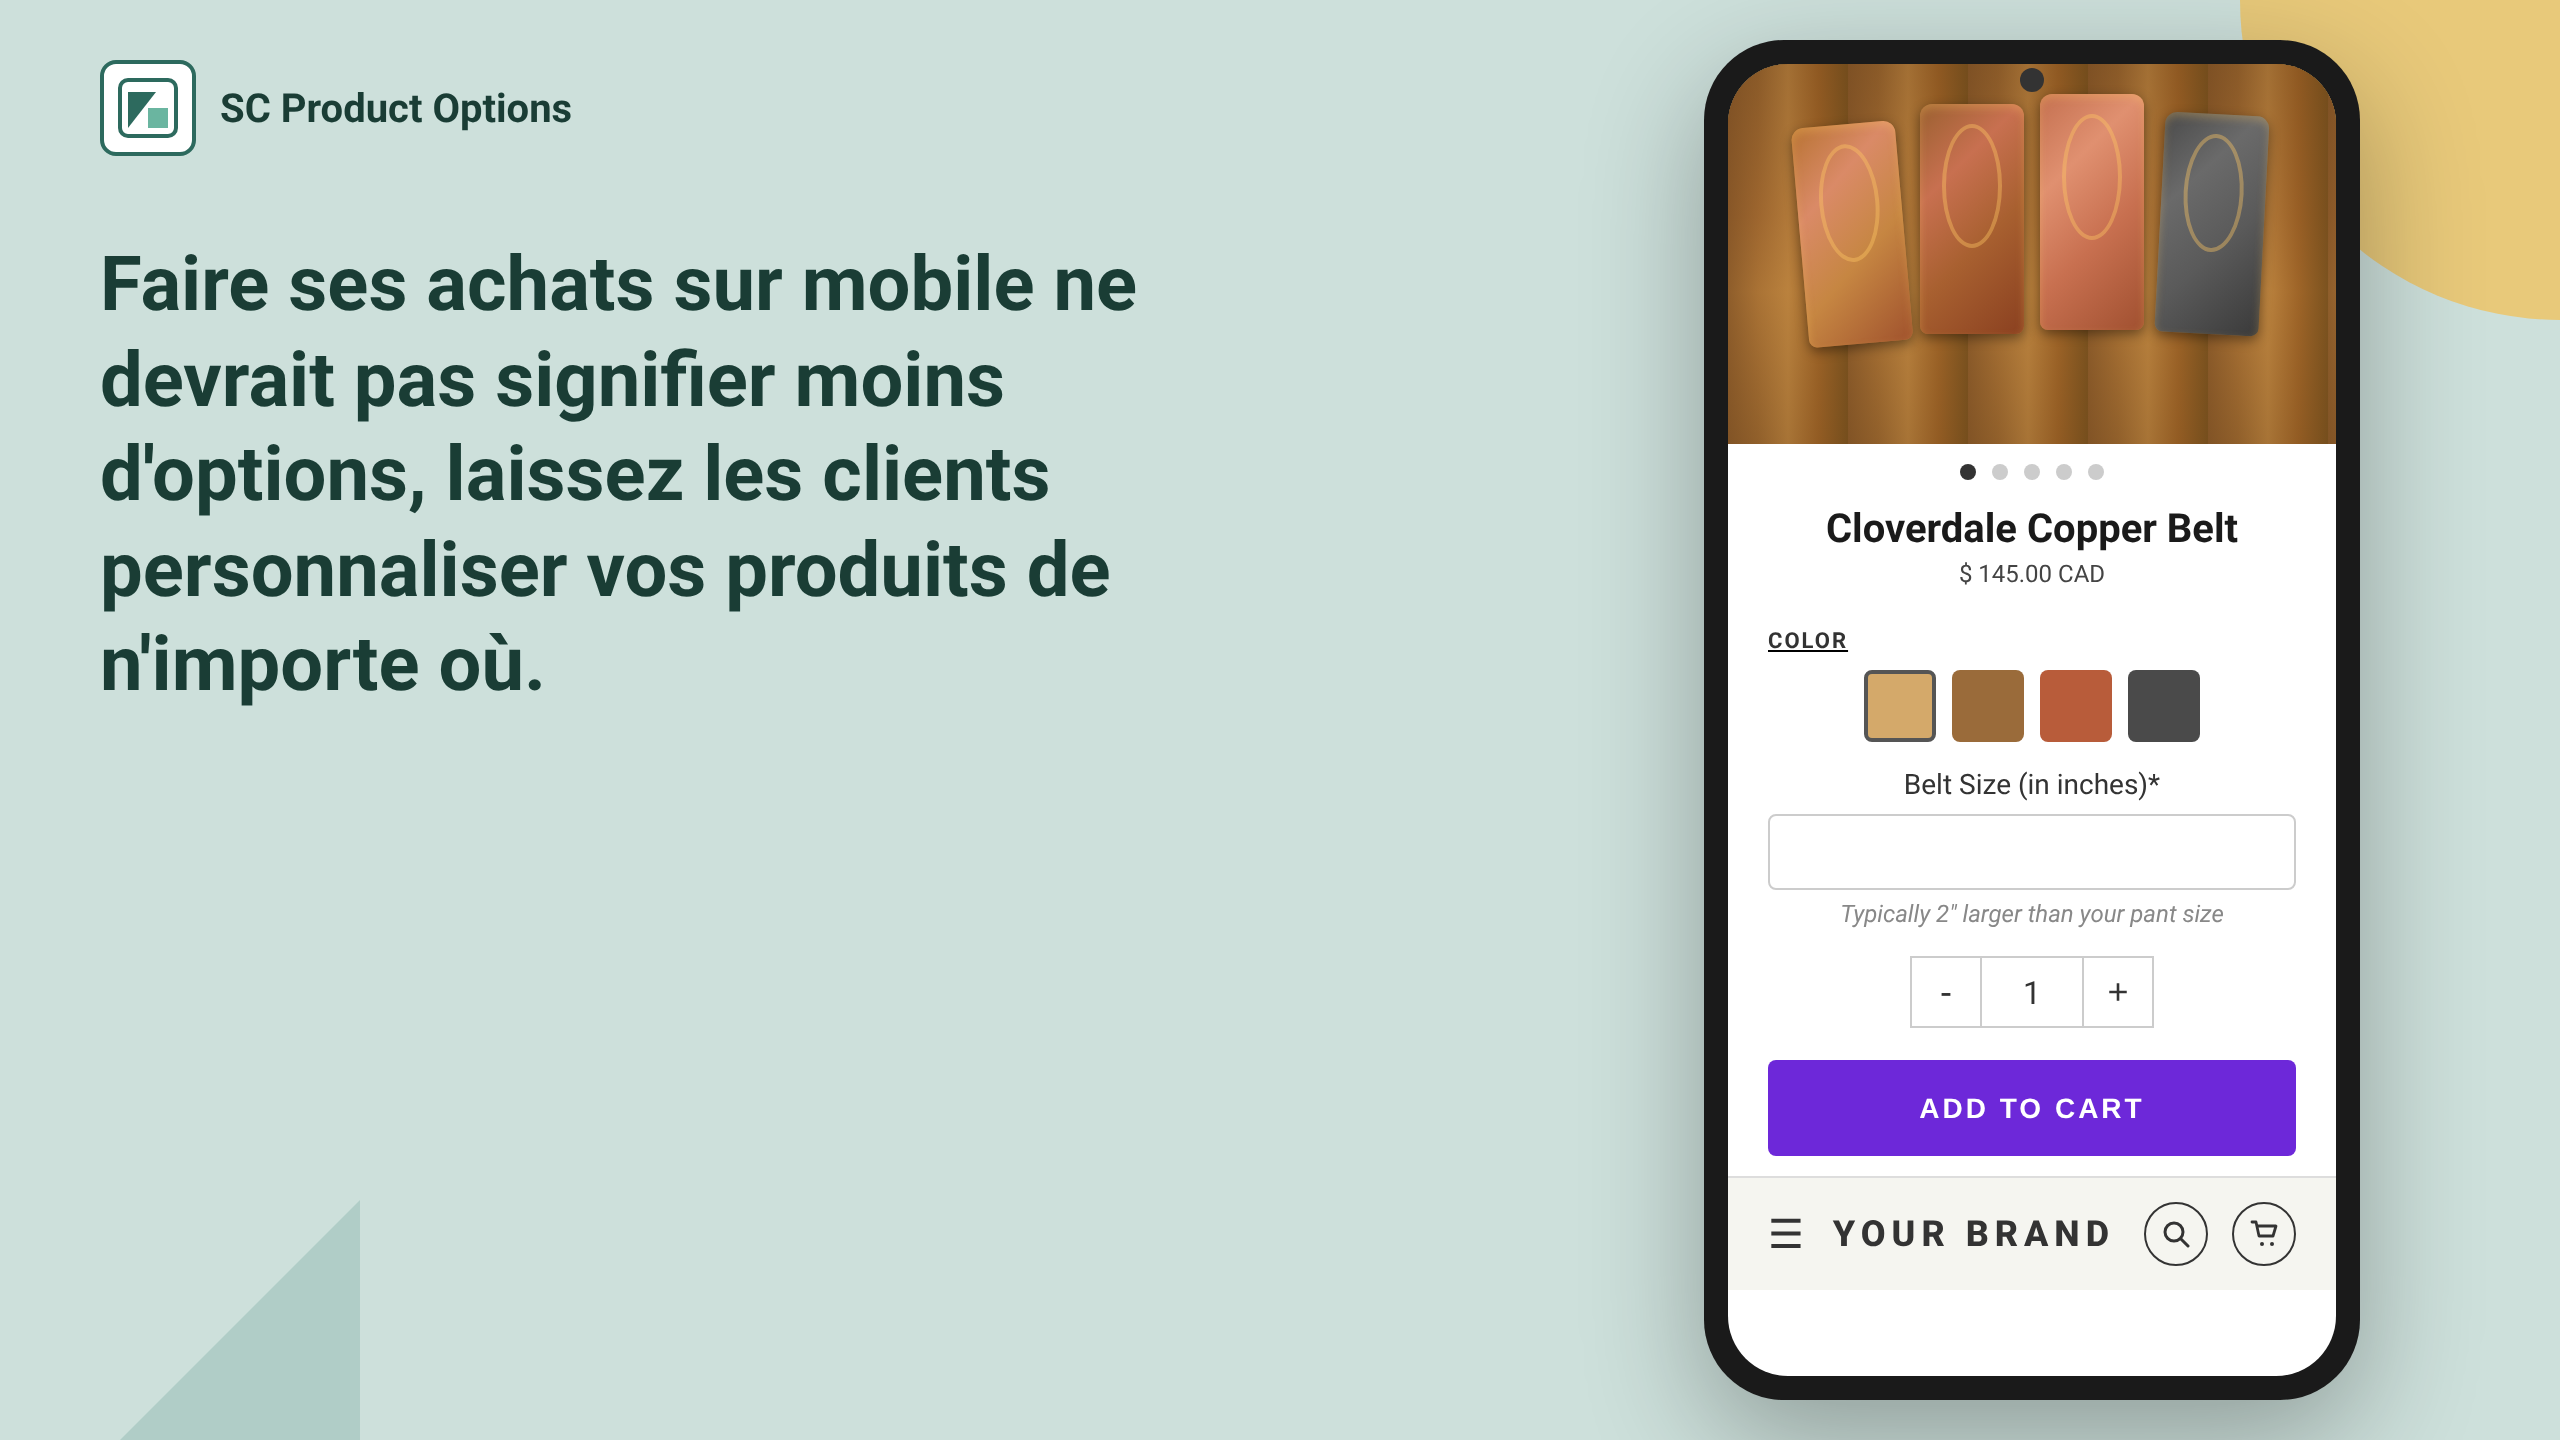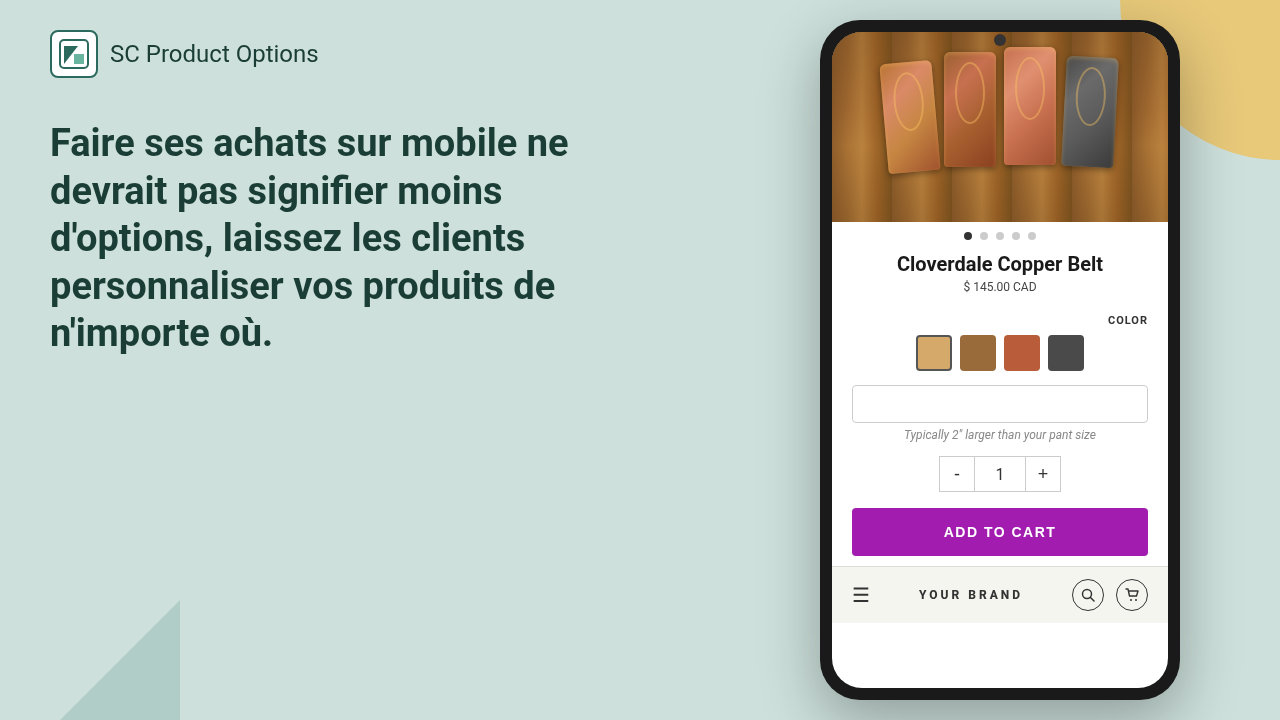--- a/index.html
+++ b/index.html
@@ -56,22 +56,22 @@
       justify-content: center;
       background: white;
     }
 
     .logo-box svg {
       width: 32px;
       height: 32px;
     }
 
     .brand-name {
-      font-size: 24px;
-      font-weight: 400;
+      font-size: 20px;
+      font-weight: 700;
       color: #1a3d35;
     }
 
     
     .hero-text {
       position: absolute;
       top: 120px;
       left: 50px;
       width: 620px;
     }
@@ -81,21 +81,21 @@
       font-weight: 700;
       color: #1a3d35;
       line-height: 1.25;
     }
 
     
     .phone-wrapper {
       position: absolute;
       top: 20px;
       right: 100px;
-      width: 360px;
+      width: 328px;
       height: 680px;
     }
 
     .phone-frame {
       width: 100%;
       height: 100%;
       background: #1a1a1a;
       border-radius: 40px;
       padding: 12px;
       box-shadow: 0 20px 60px rgba(0,0,0,0.3);
@@ -219,22 +219,23 @@
 
     .product-price {
       font-size: 12px;
       color: #444;
       margin-bottom: 10px;
     }
 
     
     .color-section {
       padding: 0 20px 8px;
-      text-align: right;
-      flex-shrink: 0;
+      text-align: left;
+      flex-shrink: 0;
+      text-decoration: underline;
     }
 
     .section-label {
       font-size: 11px;
       font-weight: 700;
       letter-spacing: 1px;
       color: #333;
       margin-bottom: 8px;
       text-transform: uppercase;
     }
@@ -338,21 +339,21 @@
     }
 
     
     .add-to-cart-section {
       padding: 8px 20px 10px;
       flex-shrink: 0;
     }
 
     .add-to-cart-btn {
       width: 100%;
-      background: #a21caf;
+      background: #6d28d9;
       color: white;
       border: none;
       border-radius: 4px;
       padding: 16px;
       font-size: 14px;
       font-weight: 700;
       letter-spacing: 1.5px;
       cursor: pointer;
       text-transform: uppercase;
     }
@@ -370,21 +371,21 @@
     .nav-hamburger {
       font-size: 20px;
       color: #333;
       cursor: pointer;
       flex-shrink: 0;
     }
 
     .nav-brand {
       flex: 1;
       text-align: center;
-      font-size: 12px;
+      font-size: 18px;
       font-weight: 800;
       letter-spacing: 3px;
       color: #333;
     }
 
     .nav-icons {
       display: flex;
       gap: 12px;
       flex-shrink: 0;
     }
@@ -455,20 +456,21 @@
         <div class="section-label">COLOR</div>
         <div class="color-options">
           <div class="color-swatch selected" style="background-color:#d4a96a;"></div>
           <div class="color-swatch" style="background-color:#9a6b3a;"></div>
           <div class="color-swatch" style="background-color:#b85c3a;"></div>
           <div class="color-swatch" style="background-color:#4a4a4a;"></div>
         </div>
       </div>
 
       <div class="size-section">
+        <div class="size-label">Belt Size (in inches)*</div>
         <input class="size-input" type="text" placeholder="" style="">
         <div class="size-hint">Typically 2" larger than your pant size</div>
       </div>
 
       <div class="quantity-section">
         <div class="qty-controls">
           <button class="qty-btn">-</button>
           <div class="qty-display">1</div>
           <button class="qty-btn">+</button>
         </div>

